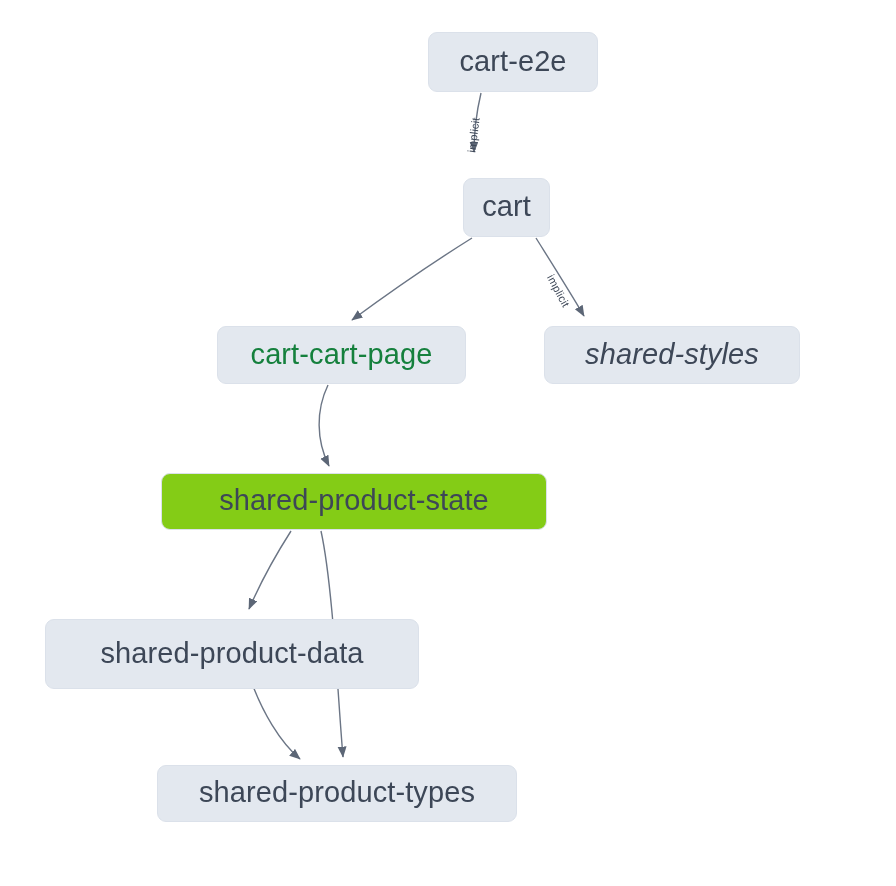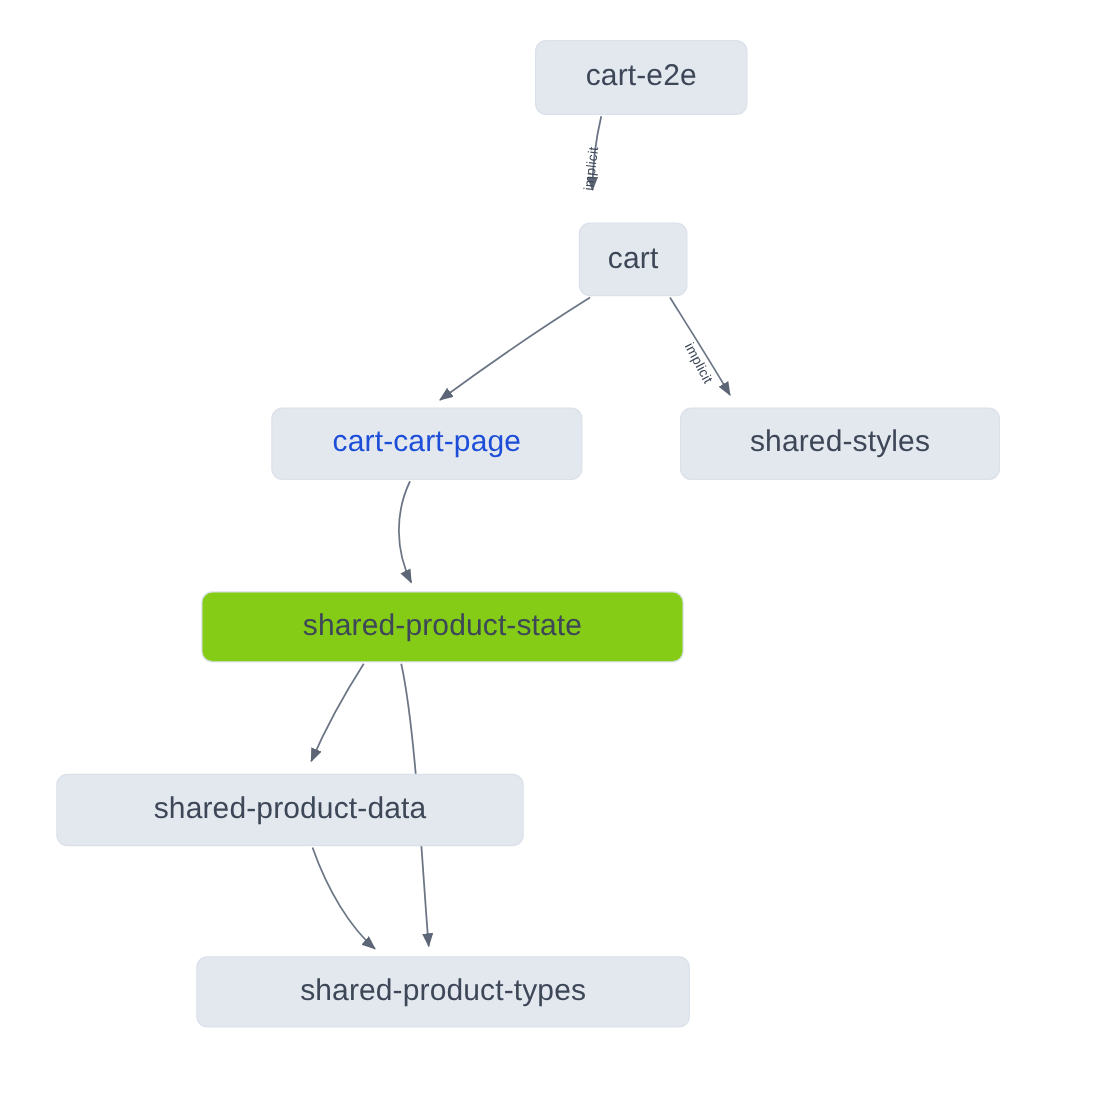--- a/index.html
+++ b/index.html
@@ -31,21 +31,21 @@
   .graph-node {
     position: absolute;
     box-sizing: border-box;
     display: flex;
     align-items: center;
     justify-content: center;
     background: #e3e8ef;
     border: 1px solid #dbe1ea;
     border-radius: 9px;
     color: #3d4757;
-    font-size: 24px;
+    font-size: 29px;
     font-weight: 400;
     letter-spacing: 0.1px;
     white-space: nowrap;
     line-height: 1;
     padding-bottom: 2px;
     text-align: center;
   }
   .node-label {
     pointer-events: none;
   }
@@ -81,33 +81,33 @@
       </g>
   </svg>
 
   <div id="nodes-layer">
       <div class="graph-node" style="left: 428px; top: 32px; width: 170px; height: 60px; background: rgb(227, 232, 239); border-color: rgb(219, 225, 234); color: rgb(61, 71, 87);">
         <span class="node-label">cart-e2e</span>
       </div>
       <div class="graph-node" style="left: 463px; top: 178px; width: 87px; height: 59px; background: rgb(227, 232, 239); border-color: rgb(219, 225, 234); color: rgb(61, 71, 87);">
         <span class="node-label">cart</span>
       </div>
-      <div class="graph-node" style="left: 217px; top: 326px; width: 249px; height: 58px; background: rgb(227, 232, 239); border-color: rgb(219, 225, 234); color: #1d4ed8;">
+      <div class="graph-node" style="left: 217px; top: 326px; width: 249px; height: 58px; background: rgb(227, 232, 239); border-color: rgb(219, 225, 234); color: #15803d;">
         <span class="node-label">cart-cart-page</span>
       </div>
-      <div class="graph-node" style="left: 544px; top: 326px; width: 256px; height: 58px; background: rgb(227, 232, 239); border-color: rgb(219, 225, 234); color: rgb(61, 71, 87);">
+      <div class="graph-node" style="left: 544px; top: 326px; width: 256px; height: 58px; background: rgb(227, 232, 239); border-color: rgb(219, 225, 234); color: rgb(61, 71, 87); font-style: italic;">
         <span class="node-label">shared-styles</span>
       </div>
       <div class="graph-node" style="left: 161px; top: 473px; width: 386px; height: 57px; background: #84cc16; border-color: rgb(219, 225, 234); color: rgb(61, 71, 87);">
         <span class="node-label">shared-product-state</span>
       </div>
-      <div class="graph-node" style="left: 45px; top: 619px; width: 374px; height: 58px; background: rgb(227, 232, 239); border-color: rgb(219, 225, 234); color: rgb(61, 71, 87);">
+      <div class="graph-node" style="left: 45px; top: 619px; width: 374px; height: 70px; background: rgb(227, 232, 239); border-color: rgb(219, 225, 234); color: rgb(61, 71, 87);">
         <span class="node-label">shared-product-data</span>
       </div>
-      <div class="graph-node" style="left: 157px; top: 765px; width: 395px; height: 57px; background: rgb(227, 232, 239); border-color: rgb(219, 225, 234); color: rgb(61, 71, 87);">
+      <div class="graph-node" style="left: 157px; top: 765px; width: 360px; height: 57px; background: rgb(227, 232, 239); border-color: rgb(219, 225, 234); color: rgb(61, 71, 87);">
         <span class="node-label">shared-product-types</span>
       </div>
     </div>
   <div id="edge-labels-layer">
       <div class="edge-label" style="left: 474px; top: 135px; color: rgb(61, 71, 87); transform: translate(-50%, -50%) rotate(-83deg);">implicit</div>
       <div class="edge-label" style="left: 558px; top: 291px; color: rgb(61, 71, 87); transform: translate(-50%, -50%) rotate(62deg);">implicit</div>
     </div>
 
 </div>
 

